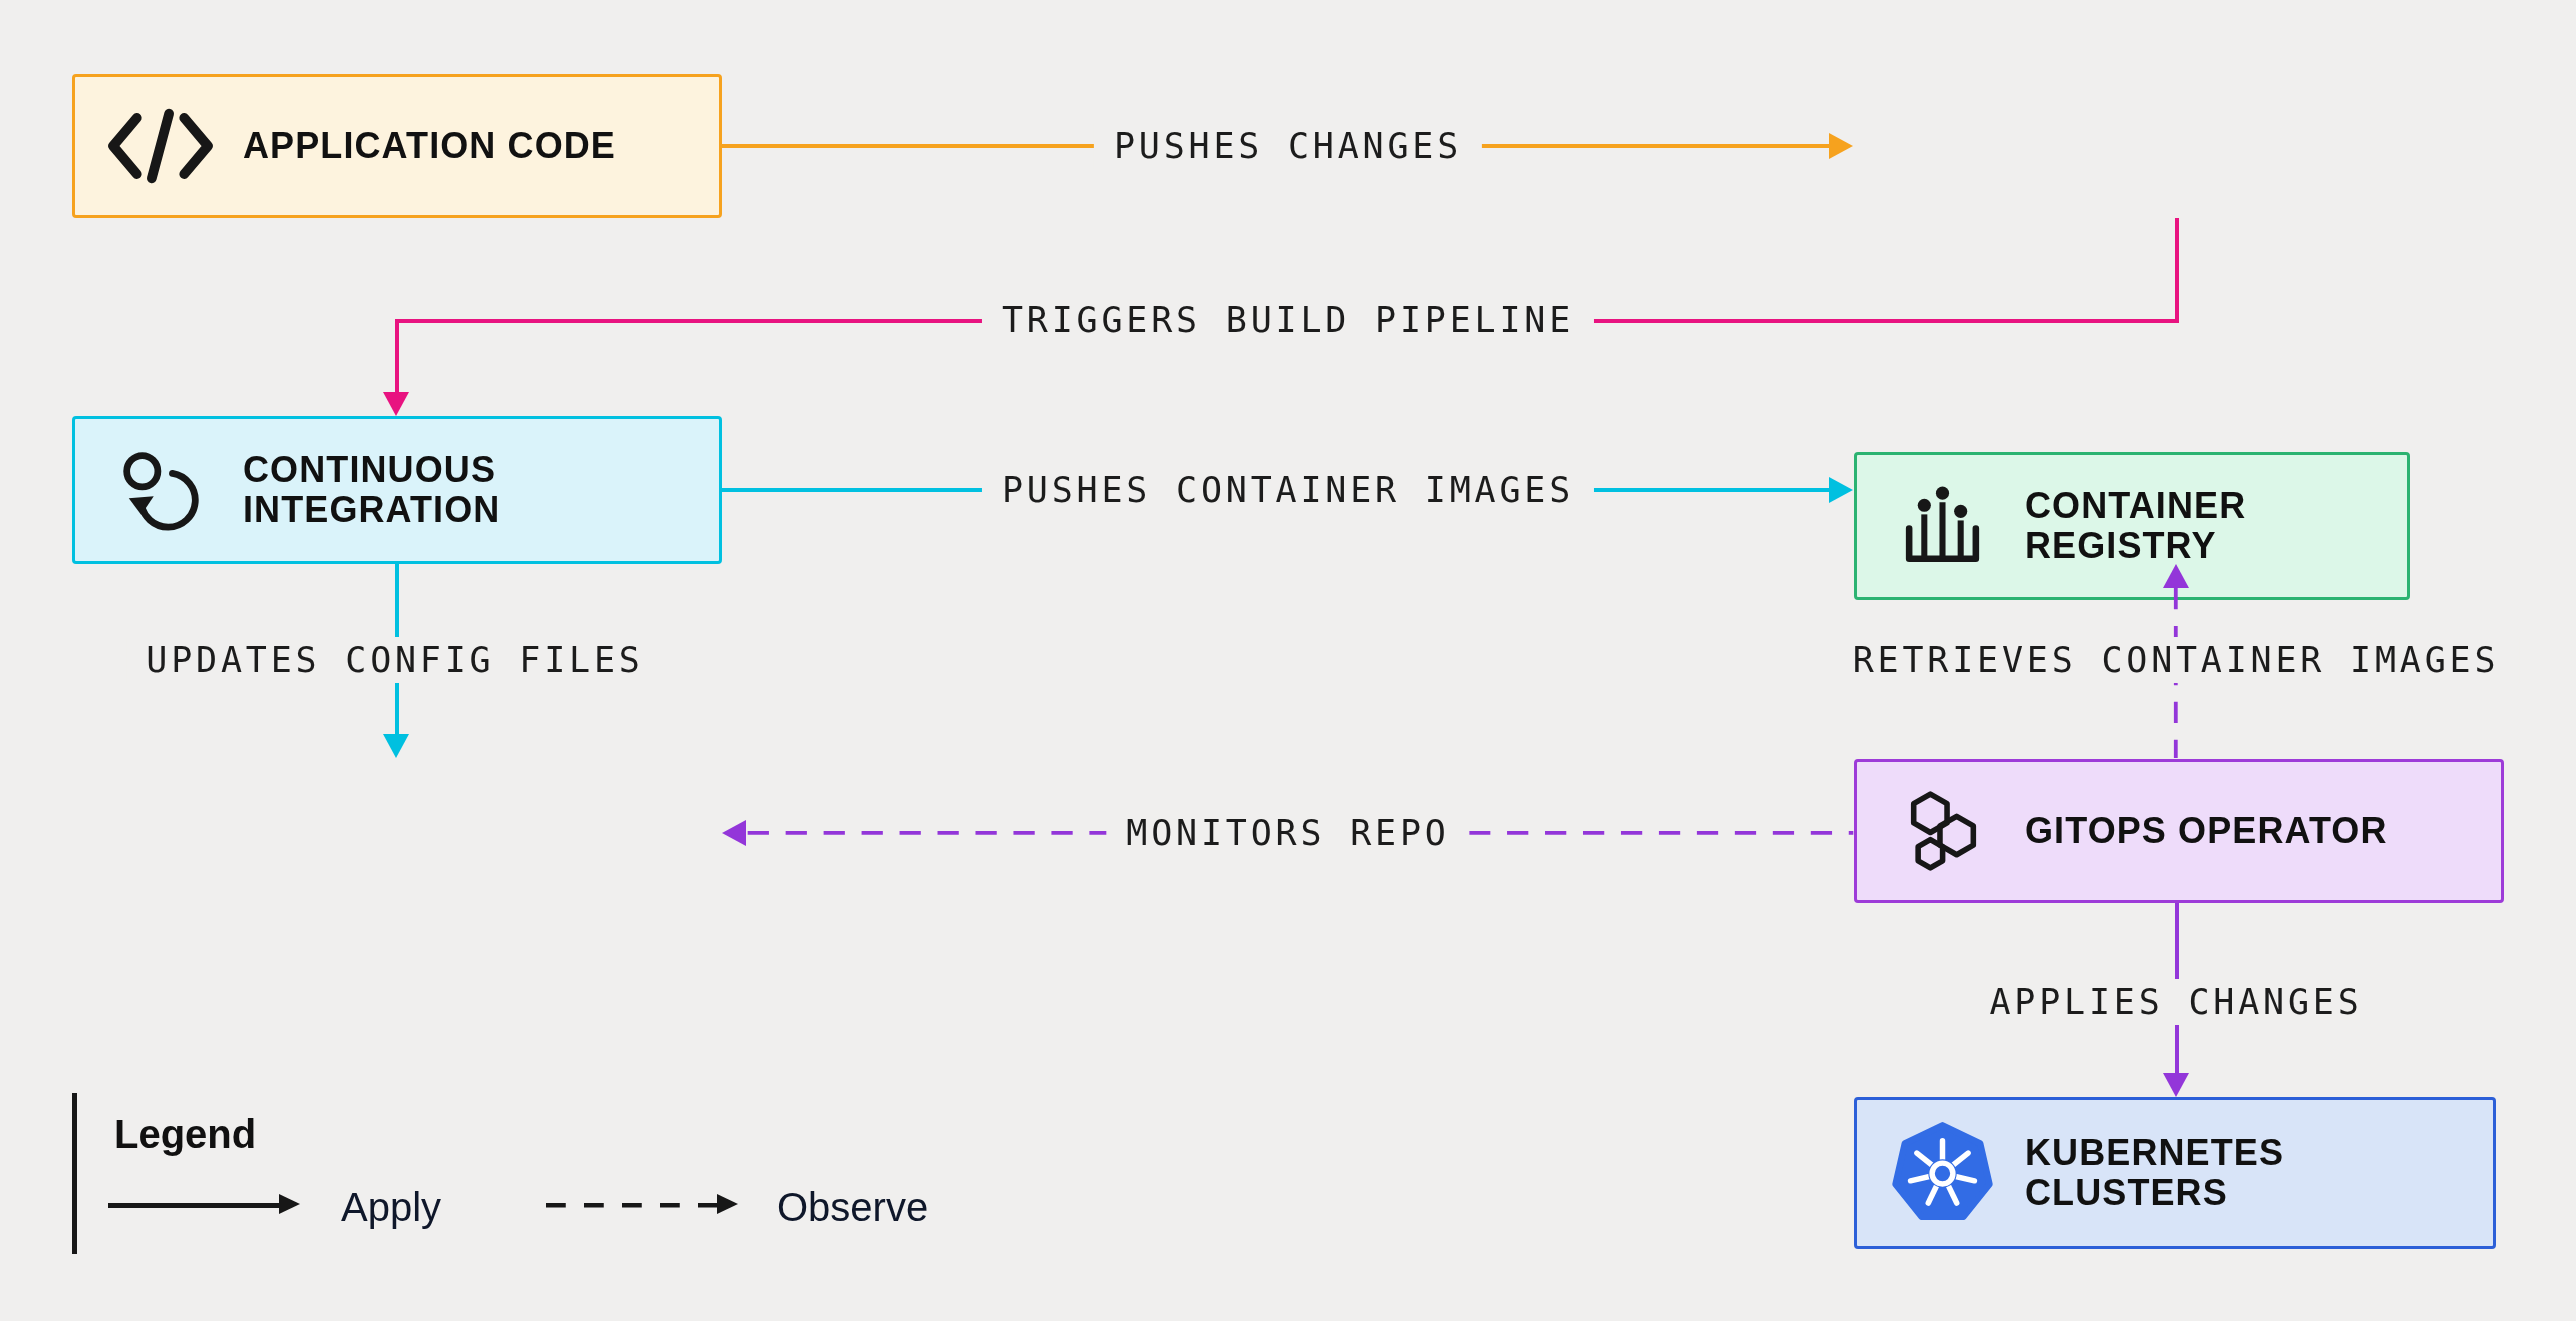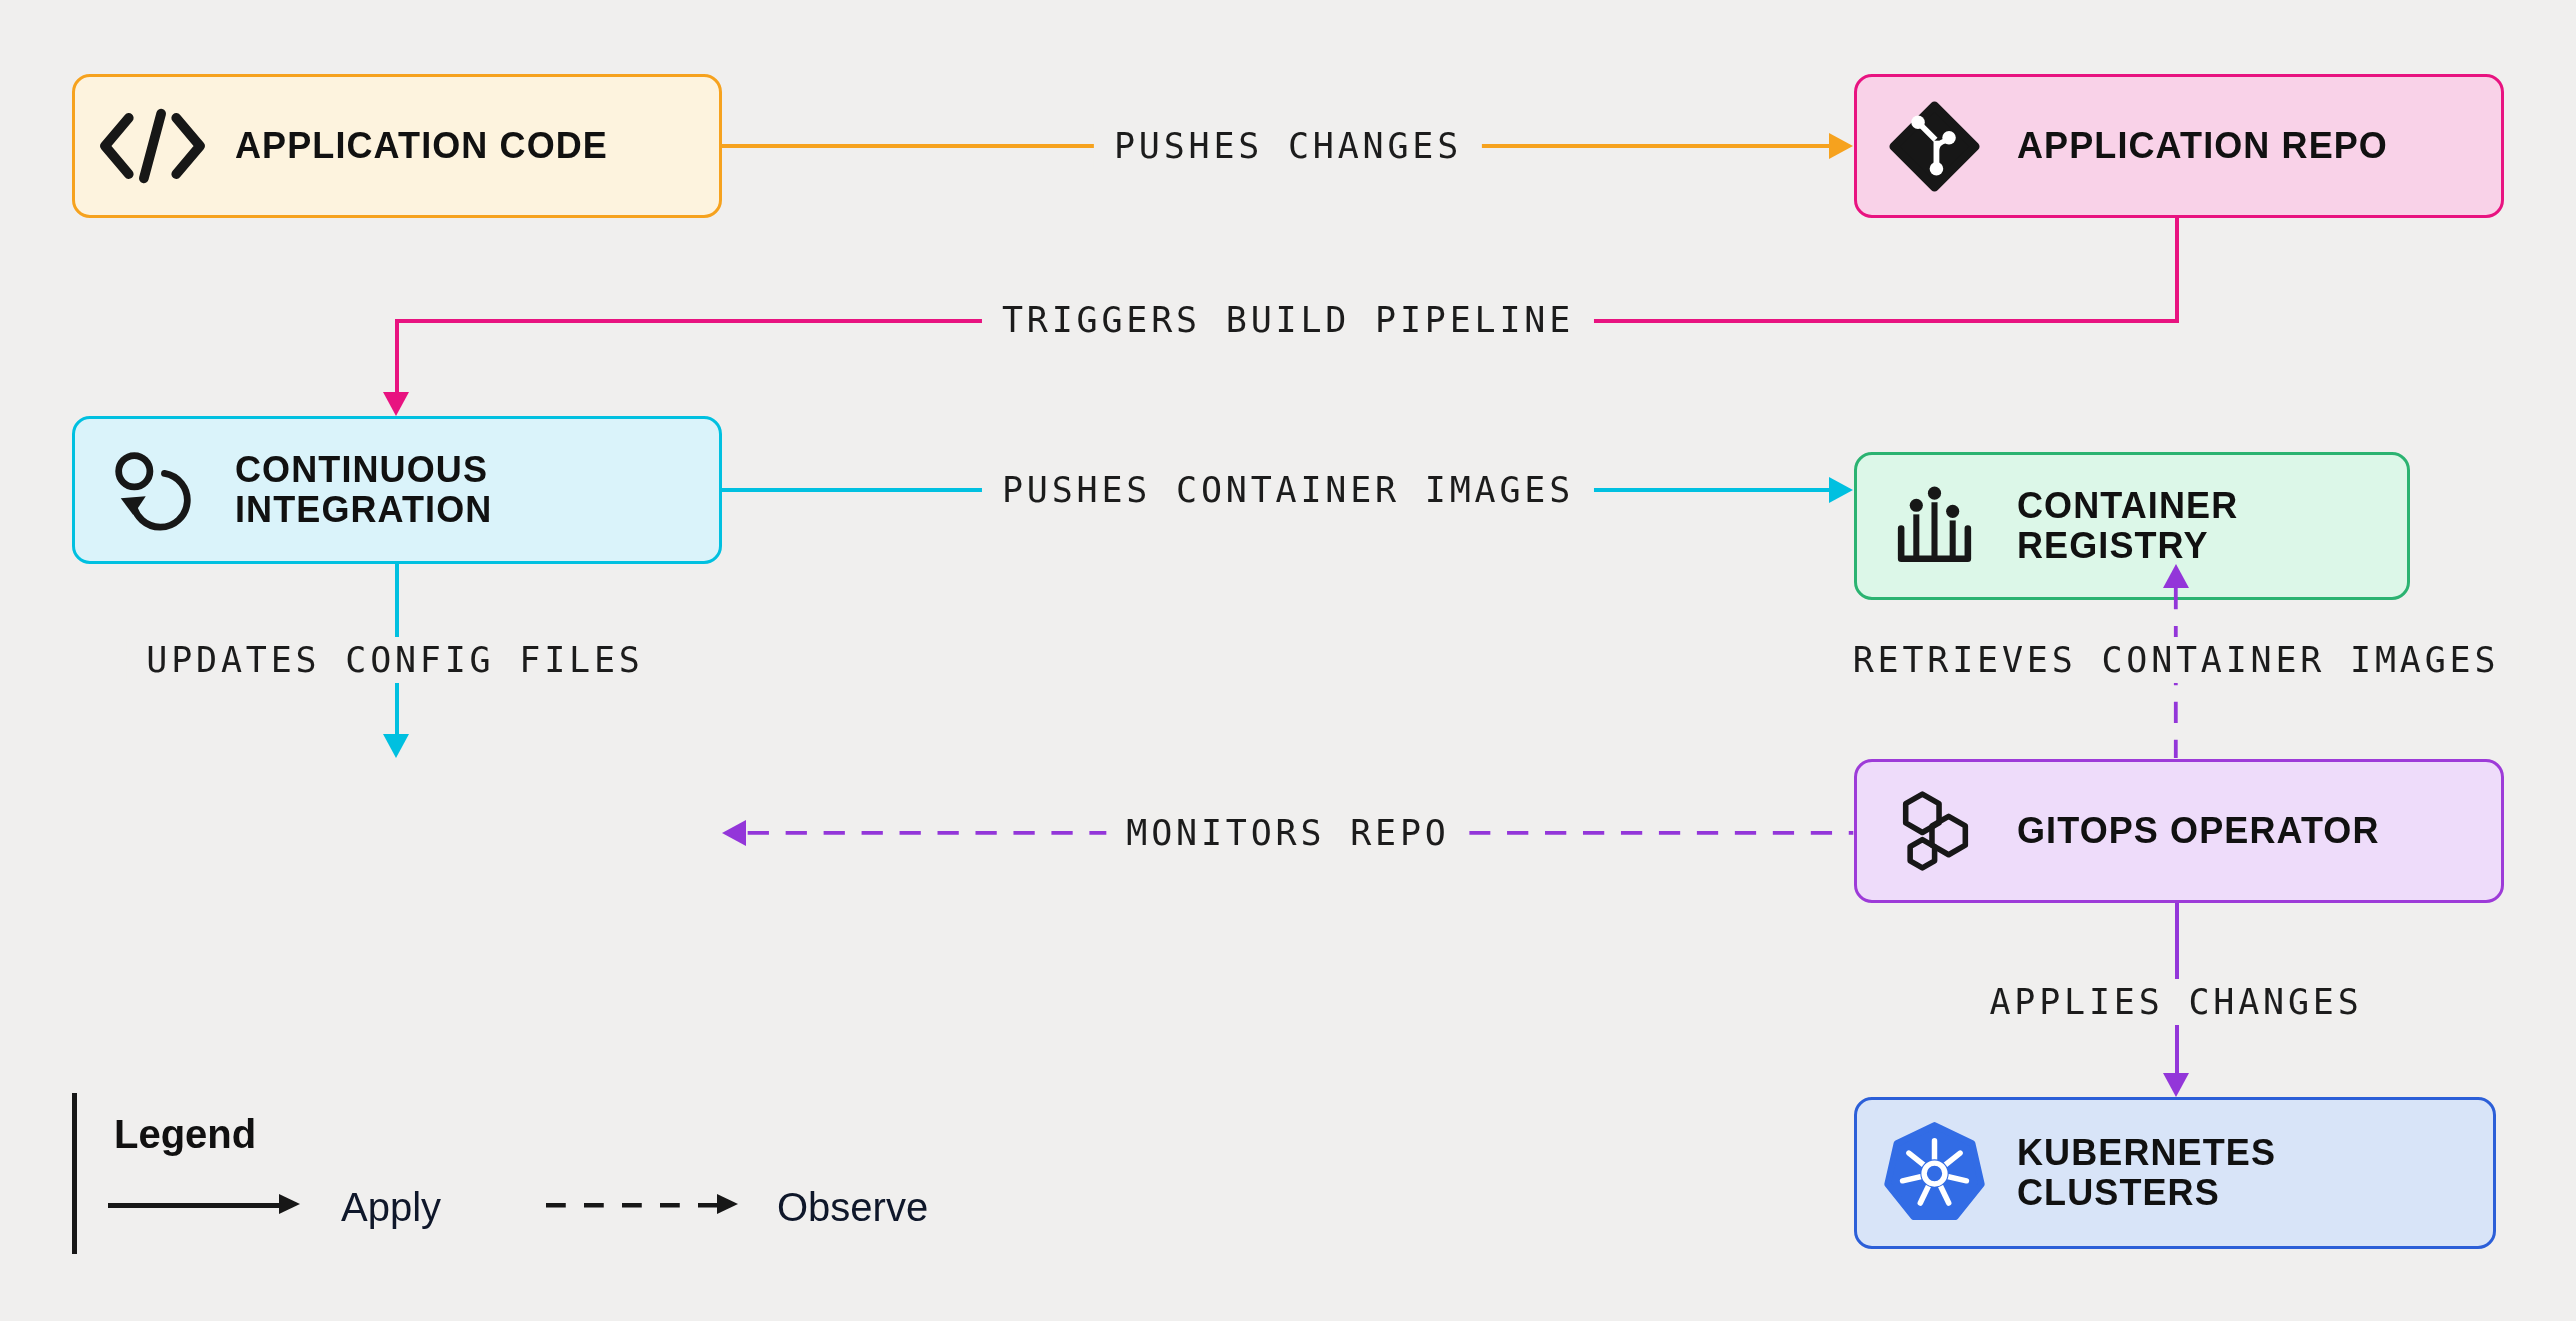--- a/index.html
+++ b/index.html
@@ -2,24 +2,24 @@
 <html style="font-size:12px"><head>
 <meta charset="utf-8">
 <style>
   html,body{margin:0;padding:0;}
   body{font-family:"Liberation Sans","DejaVu Sans",sans-serif;}
   .canvas{position:relative;width:2576px;height:1321px;background:#f0efee;overflow:hidden;}
 
   .node{
     position:absolute;
     border:3.8px solid #000;
-    border-radius:18px;
+    border-radius:4px;
     display:flex;
     align-items:center;
-    padding-left:20px;
+    padding-left:28px;
     gap:26px;
     box-sizing:border-box;
   }
   .icon{display:flex;align-items:center;justify-content:center;width:114px;flex:0 0 114px;}
   .node-label{
     font-weight:700;
     font-size:36px;
     letter-spacing:1.1px;
     color:#111;
     line-height:1.12;
@@ -62,34 +62,20 @@
     <span class="icon">
       <svg viewBox="0 0 104 76" width="113" height="82">
         <polyline points="30,12 8,38 30,64" fill="none" stroke="#171717" stroke-width="9" stroke-linecap="round" stroke-linejoin="round"></polyline>
         <line x1="44" y1="68" x2="60" y2="8" stroke="#171717" stroke-width="9" stroke-linecap="round"></line>
         <polyline points="74,12 96,38 74,64" fill="none" stroke="#171717" stroke-width="9" stroke-linecap="round" stroke-linejoin="round"></polyline>
       </svg>
     </span>
     <span class="node-label">APPLICATION CODE</span>
   </div>
 
-  <div class="node" style="left: 1854px; top: 74px; width: 650px; height: 144px; border-color: rgb(232, 19, 128); background-color: rgb(249, 210, 232);">
-    <span class="icon">
-      <svg viewBox="0 0 96 96" width="93" height="93">
-        <path d="M48 6 L90 48 L48 90 L6 48 Z" fill="#171717" stroke="#171717" stroke-width="9" stroke-linejoin="round"></path>
-        <line x1="33" y1="25" x2="49" y2="41" stroke="#ffffff" stroke-width="6"></line>
-        <line x1="50" y1="42" x2="50" y2="68" stroke="#ffffff" stroke-width="6"></line>
-        <path d="M50 54 Q50 44 60 42" fill="none" stroke="#ffffff" stroke-width="5"></path>
-        <circle cx="31" cy="23" r="7" fill="#ffffff"></circle>
-        <circle cx="63" cy="39" r="7" fill="#ffffff"></circle>
-        <circle cx="50" cy="71" r="7" fill="#ffffff"></circle>
-      </svg>
-    </span>
-    <span class="node-label">APPLICATION REPO</span>
-  </div>
 
   <div class="node" style="left: 72px; top: 416px; width: 650px; height: 148px; border-color: rgb(0, 192, 224); background-color: rgb(218, 243, 250); align-items: center;">
     <span class="icon">
       <svg viewBox="0 0 96 96" width="100" height="100">
         <circle cx="31" cy="30" r="15" fill="none" stroke="#171717" stroke-width="6.5"></circle>
         <path d="M60 32 A26 26 0 1 1 30 60" fill="none" stroke="#171717" stroke-width="6.5" stroke-linecap="round"></path>
         <path d="M18 56 L42 54 L30 72 Z" fill="#171717"></path>
       </svg>
     </span>
     <span class="node-label">CONTINUOUS

